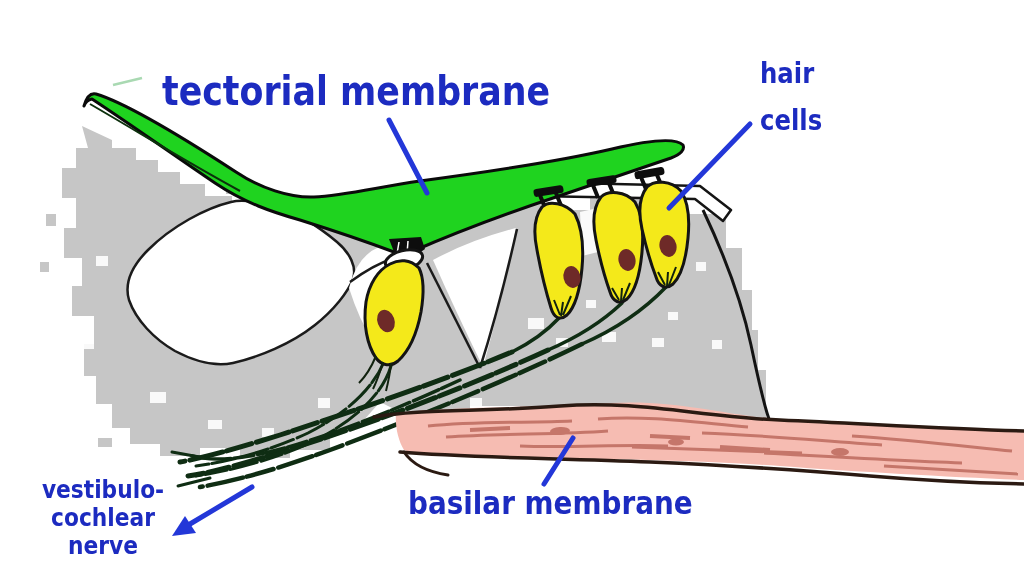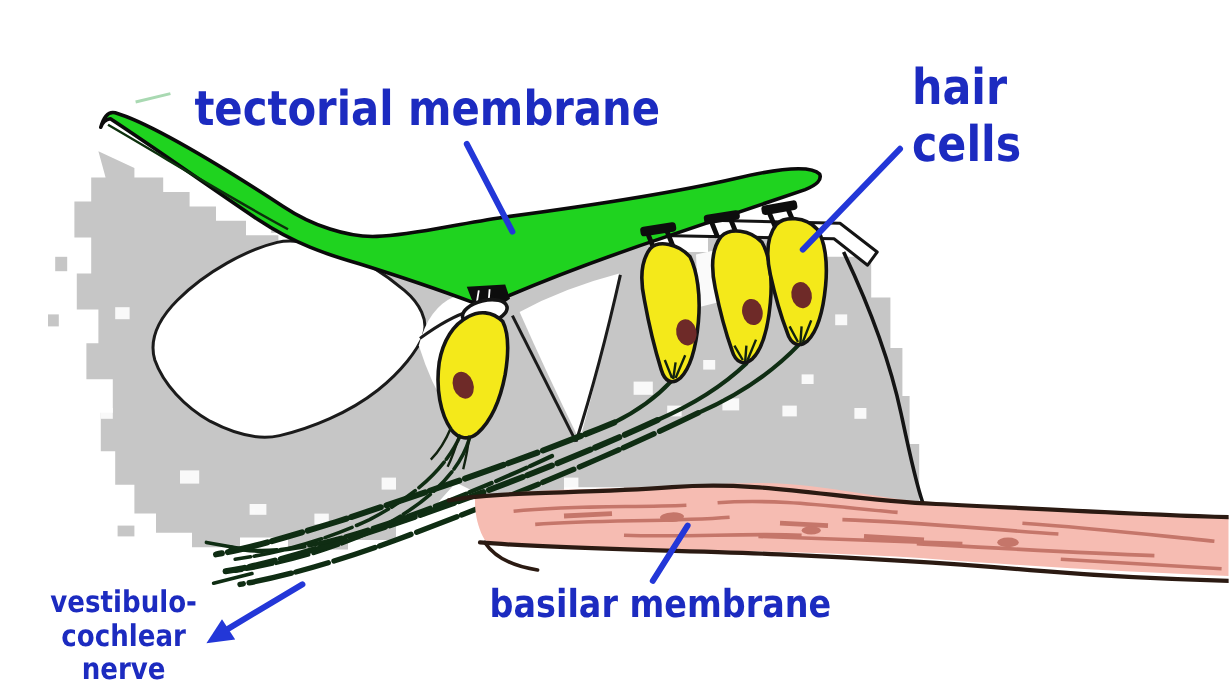--- a/index.html
+++ b/index.html
@@ -2,23 +2,23 @@
 <html><head>
 <meta charset="utf-8">
 <style>
   html,body{margin:0;padding:0;background:#fff;}
   #stage{position:relative;width:1024px;height:574px;background:#ffffff;overflow:hidden;
          font-family:"DejaVu Sans","Liberation Sans",sans-serif;}
   #art{position:absolute;left:0;top:0;}
   .lbl{position:absolute;color:#1c2bc0;font-weight:700;white-space:nowrap;}
   .lbl .sx{display:inline-block;transform:scaleX(0.87);transform-origin:0 0;}
   #lbl-tectorial{left:162px;top:68px;font-size:40px;}
-  #lbl-hair{left:760px;top:50px;font-size:41px;line-height:47px;}
+  #lbl-hair{left:760px;top:50px;font-size:28px;line-height:47px;}
   #lbl-hair .sx{display:block;}
-  #lbl-vestibulo{left:14px;top:488px;width:178px;font-size:25px;line-height:28px;text-align:center;}
+  #lbl-vestibulo{left:14px;top:476px;width:178px;font-size:25px;line-height:28px;text-align:center;}
   #lbl-vestibulo .sx{display:block;transform-origin:50% 0;}
   #lbl-basilar{left:408px;top:484px;font-size:32px;}
 </style>
 </head>
 <body>
 
 <div id="stage">
 
 <svg id="art" width="1024" height="574" viewBox="0 0 1024 574">
 

